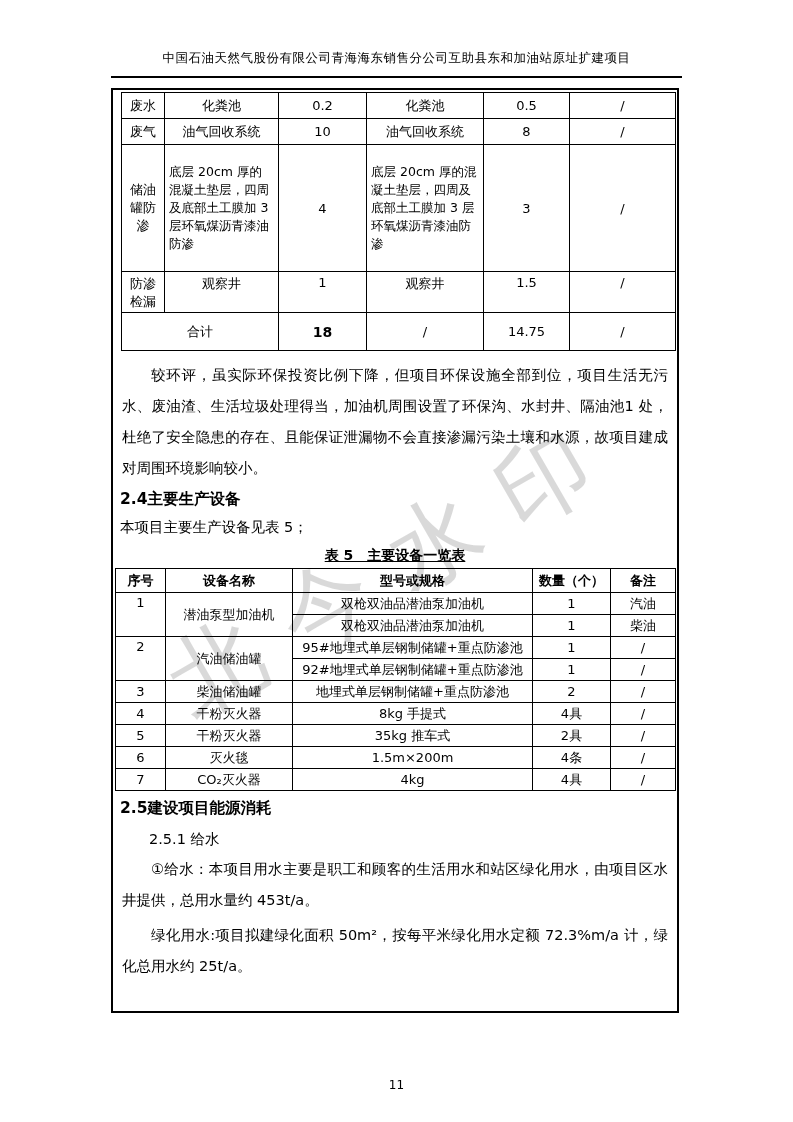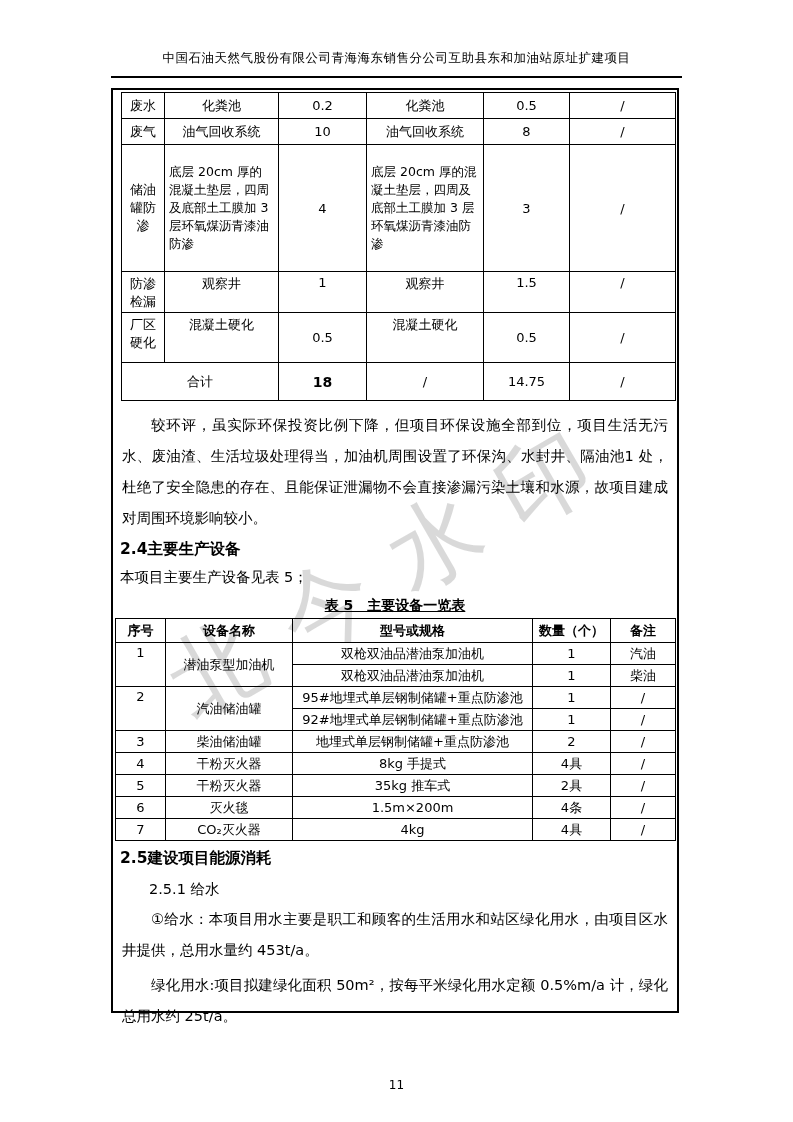--- a/index.html
+++ b/index.html
@@ -80,28 +80,20 @@
       <td>3</td>
       <td>/</td>
     </tr>
     <tr>
       <td style="height:33px" class="va-top">防渗检漏</td>
       <td class="va-top">观察井</td>
       <td class="va-top">1</td>
       <td class="va-top">观察井</td>
       <td class="va-top">1.5</td>
       <td class="va-top">/</td>
-    </tr>
-    <tr>
-      <td style="height:45px" class="va-top">厂区硬化</td>
-      <td class="va-top">混凝土硬化</td>
-      <td>0.5</td>
-      <td class="va-top">混凝土硬化</td>
-      <td>0.5</td>
-      <td>/</td>
     </tr>
     <tr>
       <td colspan="2" style="height:35px">合计</td>
       <td class="bold">18</td>
       <td>/</td>
       <td>14.75</td>
       <td>/</td>
     </tr>
   </tbody>
     </table>
@@ -186,17 +178,17 @@
       <td>4kg</td>
       <td>4具</td>
       <td>/</td>
     </tr>
   </tbody>
     </table>
 
   <div class="h-sec" style="margin-top:7px">2.5建设项目能源消耗</div>
   <div class="sub-heading">2.5.1 给水</div>
   <div class="para" style="margin-top:5px">①给水：本项目用水主要是职工和顾客的生活用水和站区绿化用水，由项目区水井提供，总用水量约 453t/a。</div>
-  <div class="para" style="margin-top:4px">绿化用水:项目拟建绿化面积 50m²，按每平米绿化用水定额 0.5%m/a 计，绿化总用水约 25t/a。</div>
+  <div class="para" style="margin-top:4px">绿化用水:项目拟建绿化面积 50m²，按每平米绿化用水定额 72.3%m/a 计，绿化总用水约 25t/a。</div>
 
 </div>
 
 <div class="pg-num">11</div>
 
 </body></html>

